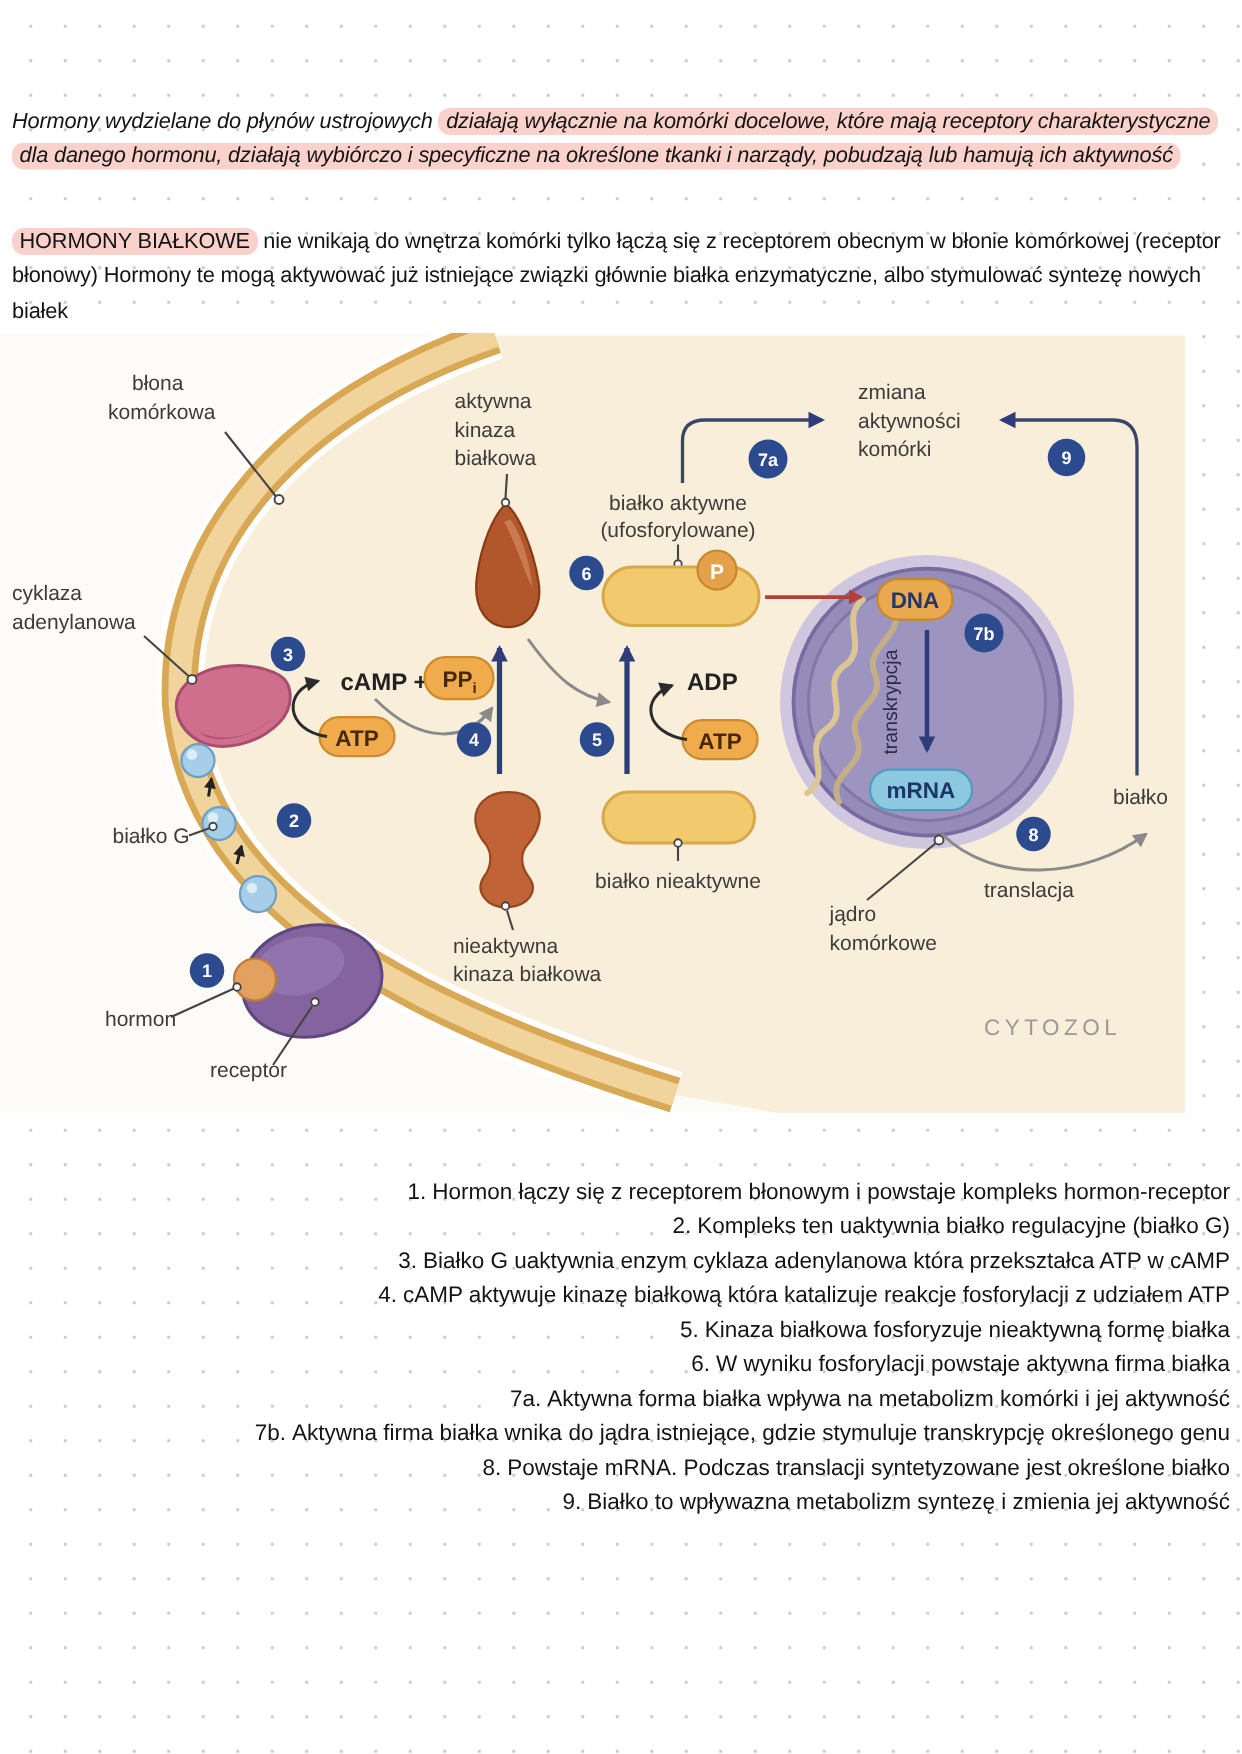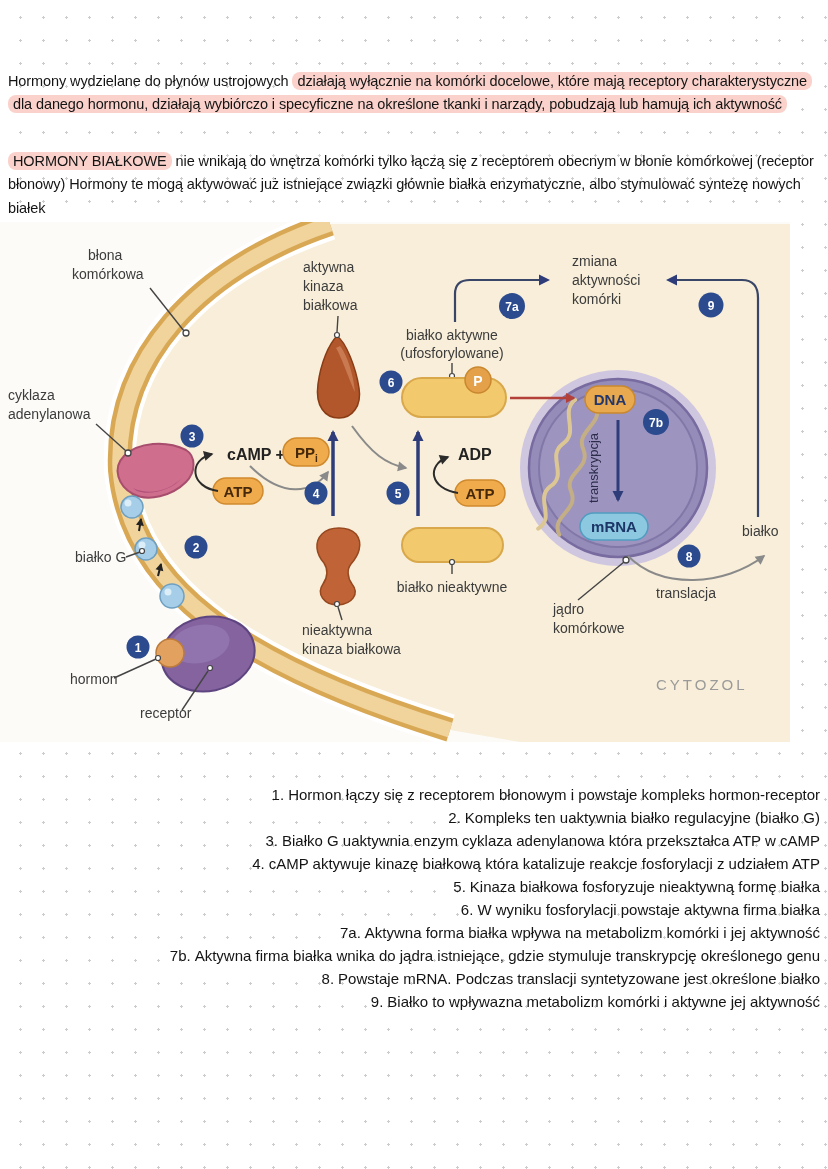--- a/index.html
+++ b/index.html
@@ -19,21 +19,21 @@
     font-style:italic;font-weight:700;
     font-size:38px;letter-spacing:1px;
     color:#f0918e;
     white-space:nowrap;
   }
   .para{
     position:absolute;left:8px;width:814px;
     font-size:14.5px;line-height:1.62;color:#141414;
     letter-spacing:-0.1px;
   }
-  .para-1{top:70px;}
+  .para-1{top:70px;font-style:italic;}
   .para-2{top:150px;}
   .hl{
     background:#fbd2cb;
     border-radius:8px;
     padding:1px 5px;
     box-decoration-break:clone;
     -webkit-box-decoration-break:clone;
   }
   .diagram{
     position:absolute;left:0;top:222px;width:790px;height:520px;
@@ -292,16 +292,16 @@
   <div class="steps">
     <div class="step"><span class="num">1.</span><span>Hormon łączy się z receptorem błonowym i powstaje kompleks hormon-receptor</span></div>
     <div class="step"><span class="num">2.</span><span>Kompleks ten uaktywnia białko regulacyjne (białko G)</span></div>
     <div class="step"><span class="num">3.</span><span>Białko G uaktywnia enzym cyklaza adenylanowa która przekształca ATP w cAMP</span></div>
     <div class="step"><span class="num">4.</span><span>cAMP aktywuje kinazę białkową która katalizuje reakcje fosforylacji z udziałem ATP</span></div>
     <div class="step"><span class="num">5.</span><span>Kinaza białkowa fosforyzuje nieaktywną formę białka</span></div>
     <div class="step"><span class="num">6.</span><span>W wyniku fosforylacji powstaje aktywna firma białka</span></div>
     <div class="step"><span class="num">7a.</span><span>Aktywna forma białka wpływa na metabolizm komórki i jej aktywność</span></div>
     <div class="step"><span class="num">7b.</span><span>Aktywna firma białka wnika do jądra istniejące, gdzie stymuluje transkrypcję określonego genu</span></div>
     <div class="step"><span class="num">8.</span><span>Powstaje mRNA. Podczas translacji syntetyzowane jest określone białko</span></div>
-    <div class="step"><span class="num">9.</span><span>Białko to wpływazna metabolizm komórki i aktywne jej aktywność</span></div>
+    <div class="step"><span class="num">9.</span><span>Białko to wpływazna metabolizm syntezę i zmienia jej aktywność</span></div>
   </div>
 
 </div>
 
 </body></html>

